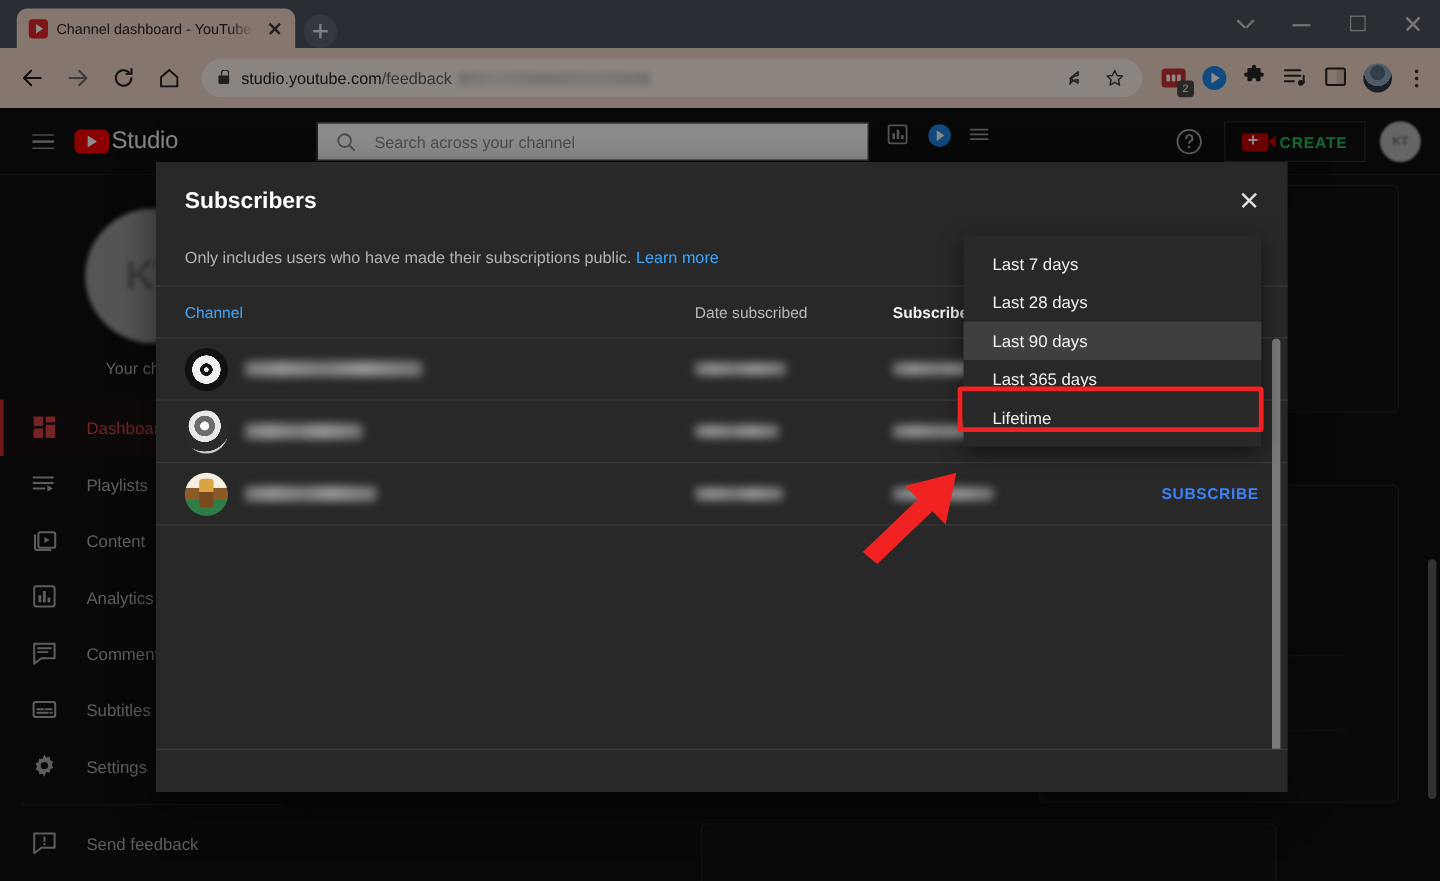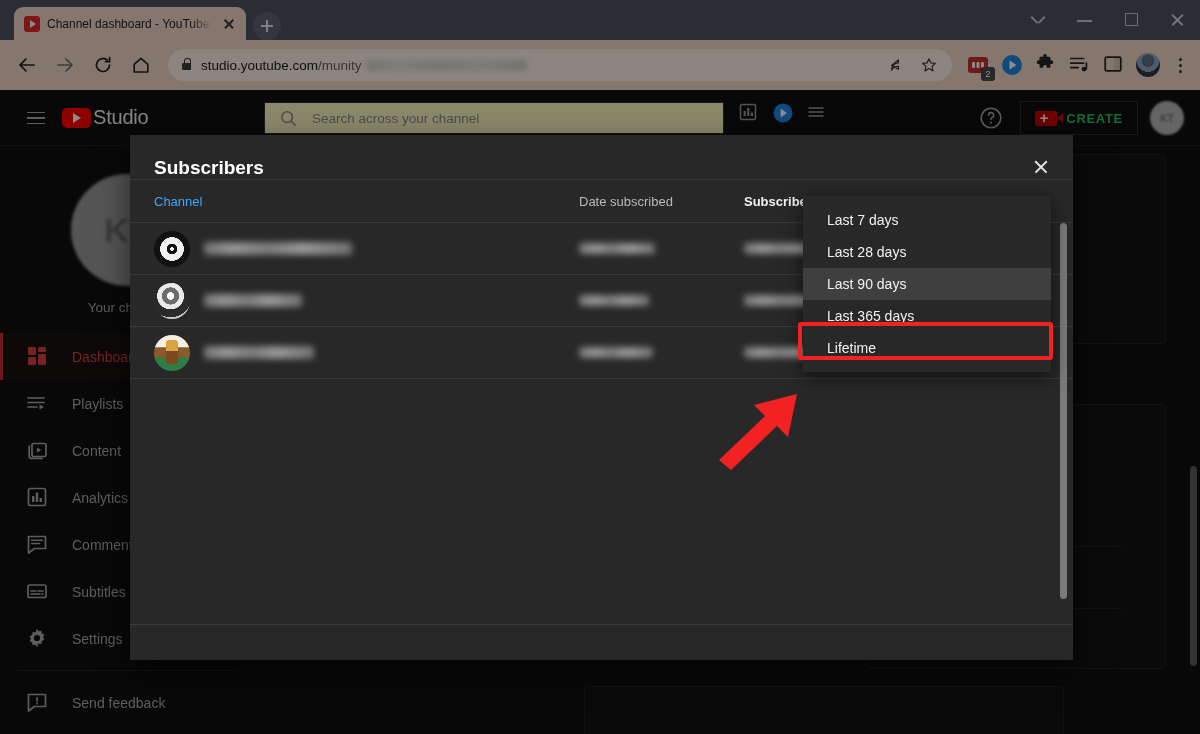--- a/index.html
+++ b/index.html
@@ -133,21 +133,21 @@
     width: 29px; height: 20px; background: #ff0000; border-radius: 5px; position: relative;
   }
   .brand-play::after {
     content: ""; position: absolute; left: 11px; top: 5.2px;
     border-left: 8px solid #fff; border-top: 5px solid transparent; border-bottom: 5px solid transparent;
   }
   .brand-text { color: #f1f1f1; font-size: 20px; letter-spacing: -.2px; }
   .searchbar {
     position: absolute; left: 264px; top: 12px; width: 460px; height: 32px;
     border: 1px solid #303030; display: flex; align-items: center; padding: 0 14px; gap: 14px;
-    background: #fef9c3;
+    background: #ffffff;
   }
   .search-ph { color: #8a8a8a; font-size: 13.5px; }
   .head-right { position: absolute; right: 16px; top: 0; height: 56px; display: flex; align-items: center; gap: 6px; }
   .hr-icon { width: 34px; height: 34px; position: relative; cursor: pointer; }
   .create-btn {
     height: 34px; border: 1px solid #2e2e2e; display: flex; align-items: center; gap: 9px;
     padding: 0 14px; cursor: pointer; margin: 0 6px;
   }
   .cam {
     width: 22px; height: 15px; background: #cc0000; border-radius: 2px; position: relative;
@@ -315,21 +315,21 @@
     </div>
     <div class="navbtn">
       <svg class="ic" width="20" height="20" viewBox="0 0 20 20">
           <path d="M3.2 9.3 10 3.4l6.8 5.9V17H3.2z" fill="none" stroke="#1f1f1f" stroke-width="1.6" stroke-linejoin="round"></path>
         </svg>
     </div>
 
     <div class="omnibox">
       <div class="lock"></div>
       <div class="url">
-        <span>studio.youtube.com</span><span class="dim">/munity</span><span class="url-blur"></span>
+        <span>studio.youtube.com</span><span class="dim">/feedback</span><span class="url-blur"></span>
       </div>
       <div class="omni-right">
         <div class="navbtn" style="width:26px;height:26px;margin:0">
           <svg class="ic" width="17" height="17" viewBox="0 0 20 20">
               <path d="M6 10.5 14 4v3.4c-5 .4-7.6 3.4-8 8.6 1.5-3.1 4-4.3 8-4.3V15z" fill="none" stroke="#3c3c3c" stroke-width="1.5" stroke-linejoin="round"></path>
             </svg>
         </div>
         <div class="navbtn" style="width:26px;height:26px;margin:0">
           <svg class="ic" width="17" height="17" viewBox="0 0 20 20">
               <path d="m10 2.6 2.3 4.9 5.2.6-3.9 3.6 1.1 5.2L10 14.2l-4.7 2.7 1.1-5.2L2.5 8.1l5.2-.6z" fill="none" stroke="#3c3c3c" stroke-width="1.4" stroke-linejoin="round"></path>
@@ -551,20 +551,24 @@
   </div>
 
   <div class="scrim"></div>
 
   <div class="dialog">
     <div class="dlg-head">
       <div class="dlg-title">Subscribers</div>
       <div class="dlg-close"></div>
     </div>
 
+    <div class="dlg-sub">
+      <span>Only includes users who have made their subscriptions public.</span>
+      <a>Learn more</a>
+    </div>
 
     <div class="tbl-head">
       <div class="th col-channel">Channel</div>
       <div class="th gray col-date">Date subscribed</div>
       <div class="th white col-count">Subscriber c</div>
       <div class="col-action"></div>
     </div>
 
     <div class="tbl-body">
 

